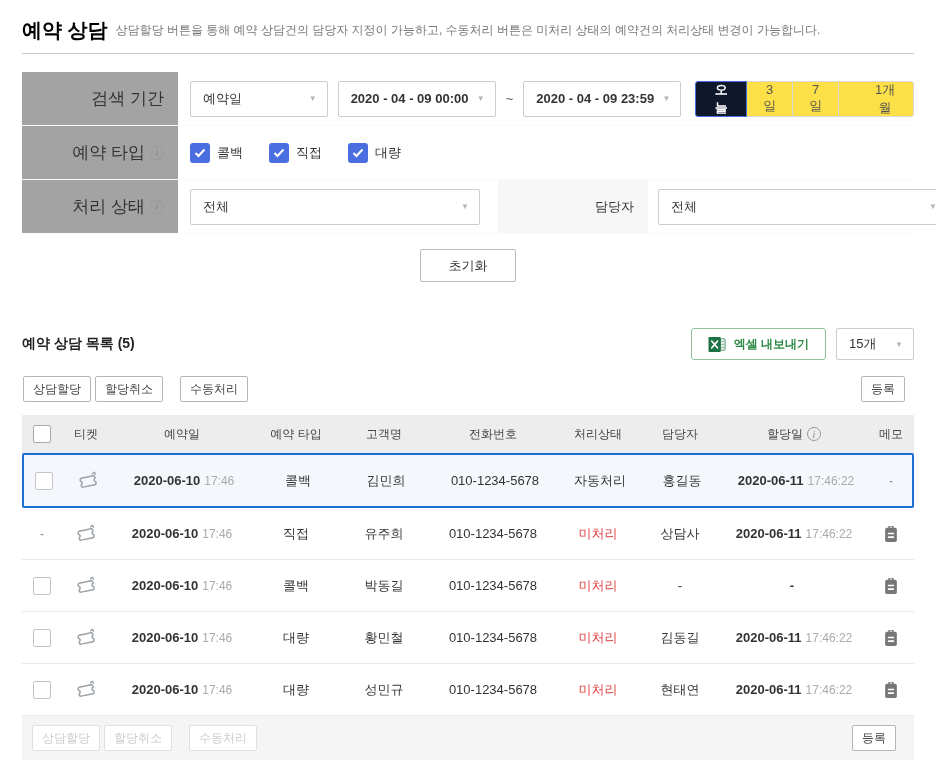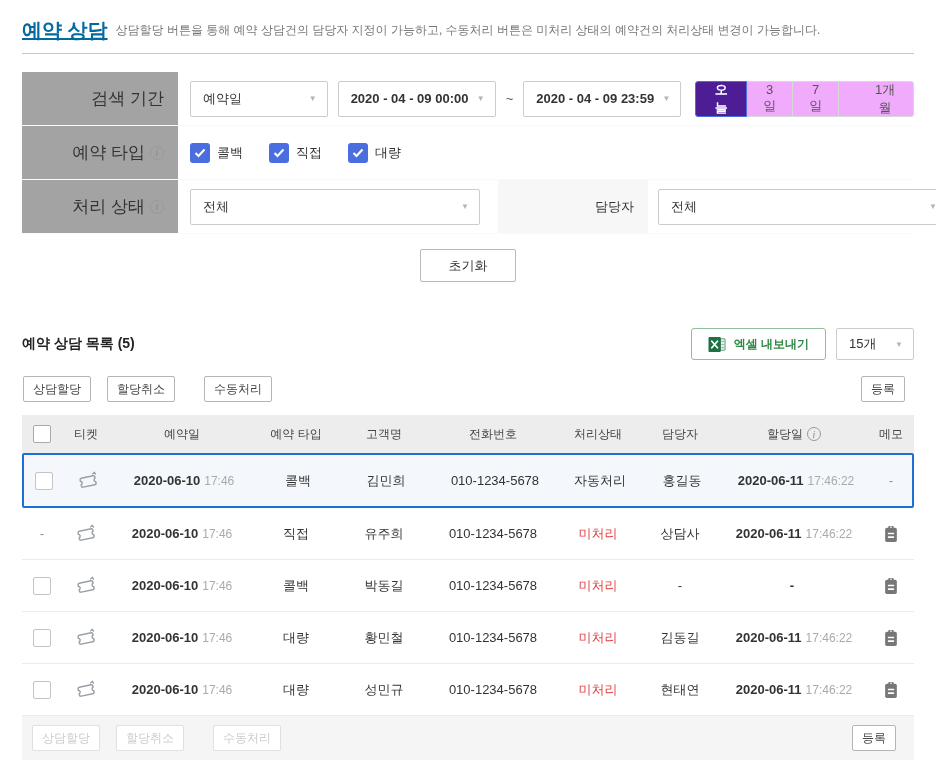--- a/index.html
+++ b/index.html
@@ -6,21 +6,21 @@
   html,body { margin:0; padding:0; }
   body {
     width: 936px; height: 763px; background:#fff; color:#333;
     font-family:"Liberation Sans","DejaVu Sans",sans-serif; font-size:13px;
     overflow:hidden;
   }
   .container { padding:0 22px; }
 
   
   .page-header { display:flex; align-items:flex-end; gap:8px; padding:20px 0 13px 0; border-bottom:1px solid #c9c9c9; }
-  .page-title { font-size:20px; font-weight:bold; color:#0369a1; line-height:1;text-decoration:underline; }
+  .page-title { font-size:20px; font-weight:bold; color:#000000; line-height:1; }
   .page-desc { font-size:12px; color:#777; padding-bottom:1px; }
 
   
   .filter-table { margin-top:18px; }
   .filter-row { display:flex; align-items:stretch; height:54px; border-bottom:1px solid #fafafa; }
   .flabel { width:156px; background:#a3a3a3; display:flex; align-items:center; justify-content:flex-end;
             padding-right:14px; font-size:17px; color:#333; gap:5px; flex:none; }
   .flabel-mid { width:150px; background:#f7f7f7; display:flex; align-items:center; justify-content:flex-end;
             padding-right:14px; gap:5px; flex:none; margin-left:8px; }
   .fvalue { flex:1; display:flex; align-items:center; padding-left:12px; gap:10px; }
@@ -28,25 +28,25 @@
                align-items:center; justify-content:center; color:#8a8a8a; font-size:10px; flex:none; }
   .info-icon::after { content:'i'; font-family:"Liberation Serif",serif; font-style:italic; }
 
   .sel { height:36px; border:1px solid #ccc; border-radius:2px; background:#fff; display:flex; align-items:center;
          justify-content:space-between; padding:0 10px 0 12px; color:#333; cursor:pointer; }
   .arrow { font-size:8px; color:#b5b5b5; margin-left:8px; }
   .w146 { width:146px; } .w168 { width:168px;font-weight:bold; } .w290 { width:290px; } .w78 { width:78px; height:32px;gap:8px; }
   .tilde { color:#555; }
 
   .btn-group { display:flex; margin-left:4px; }
-  .qbtn { height:36px; padding:0 14px; background:#f0abfc; border:1px solid #d8d8d8; color:#555; font-size:13px;
+  .qbtn { height:36px; padding:0 14px; background:#fde047; border:1px solid #d8d8d8; color:#555; font-size:13px;
           display:flex; align-items:center; margin-left:-1px; cursor:pointer; }
   .qbtn:first-child { border-radius:3px 0 0 3px; margin-left:0; }
   .qbtn:last-child { border-radius:0 3px 3px 0;padding-left:32px; }
-  .qbtn.active { background:#4c1d95; border-color:#4a6ee0; color:#fff; font-weight:bold; position:relative; }
+  .qbtn.active { background:#0f172a; border-color:#4a6ee0; color:#fff; font-weight:bold; position:relative; }
 
   .cb-item { display:flex; align-items:center; margin-right:16px; }
   .cb { width:20px; height:20px; background:#4a6ee0; border-radius:3px; display:flex; align-items:center;
         justify-content:center; cursor:pointer; flex:none; }
   .cb-label { margin-left:7px; color:#333; }
 
   
   .search-actions { display:flex; justify-content:center; gap:6px; margin-top:15px; }
   .btn-reset { width:96px; height:33px; background:#fff; border:1px solid #b9b9b9; border-radius:2px;
                color:#333; font-size:13px; cursor:pointer; }
@@ -57,21 +57,21 @@
   .list-head { display:flex; align-items:center; margin-top:46px; }
   .list-title { font-size:14px; font-weight:bold; color:#222; }
   .list-head-right { margin-left:auto; display:flex; align-items:flex-start; gap:10px; }
   .btn-excel { height:32px; display:flex; align-items:center; gap:8px; padding:0 16px; background:#fff;
                border:1px solid #8fbf9c; border-radius:3px; color:#2e8b46; font-size:12px; font-weight:bold; cursor:pointer; }
 
   
   .toolbar { display:flex; align-items:center; margin-top:10px; height:38px; padding:0 1px; }
   .toolbar.bottom { background:#f5f5f5; margin-top:0; height:44px; padding:0 10px; }
   .sbtn { height:26px; padding:0 9px; font-size:12px; background:#fff; border:1px solid #b5b5b5; border-radius:2px;
-          color:#444; cursor:pointer; margin-right:16px; }
+          color:#444; cursor:pointer; margin-right:4px; }
   .sbtn.gap { margin-left:13px; }
   .sbtn.right { margin-left:auto; margin-right:8px; }
   .sbtn:disabled { color:#ccc; border-color:#e0e0e0; cursor:default; }
 
   
   .table { margin-top:7px; }
   .thead { height:38px; background:#ededed; display:flex; align-items:center; font-size:12px; color:#444; }
   .cell { display:flex; align-items:center; justify-content:center; text-align:center; flex:none; }
   .col-check{width:40px;} .col-ticket{width:48px;} .col-date{width:144px;} .col-type{width:84px;}
   .col-cust{width:92px;} .col-phone{width:126px;} .col-status{width:84px;} .col-mgr{width:80px;}

